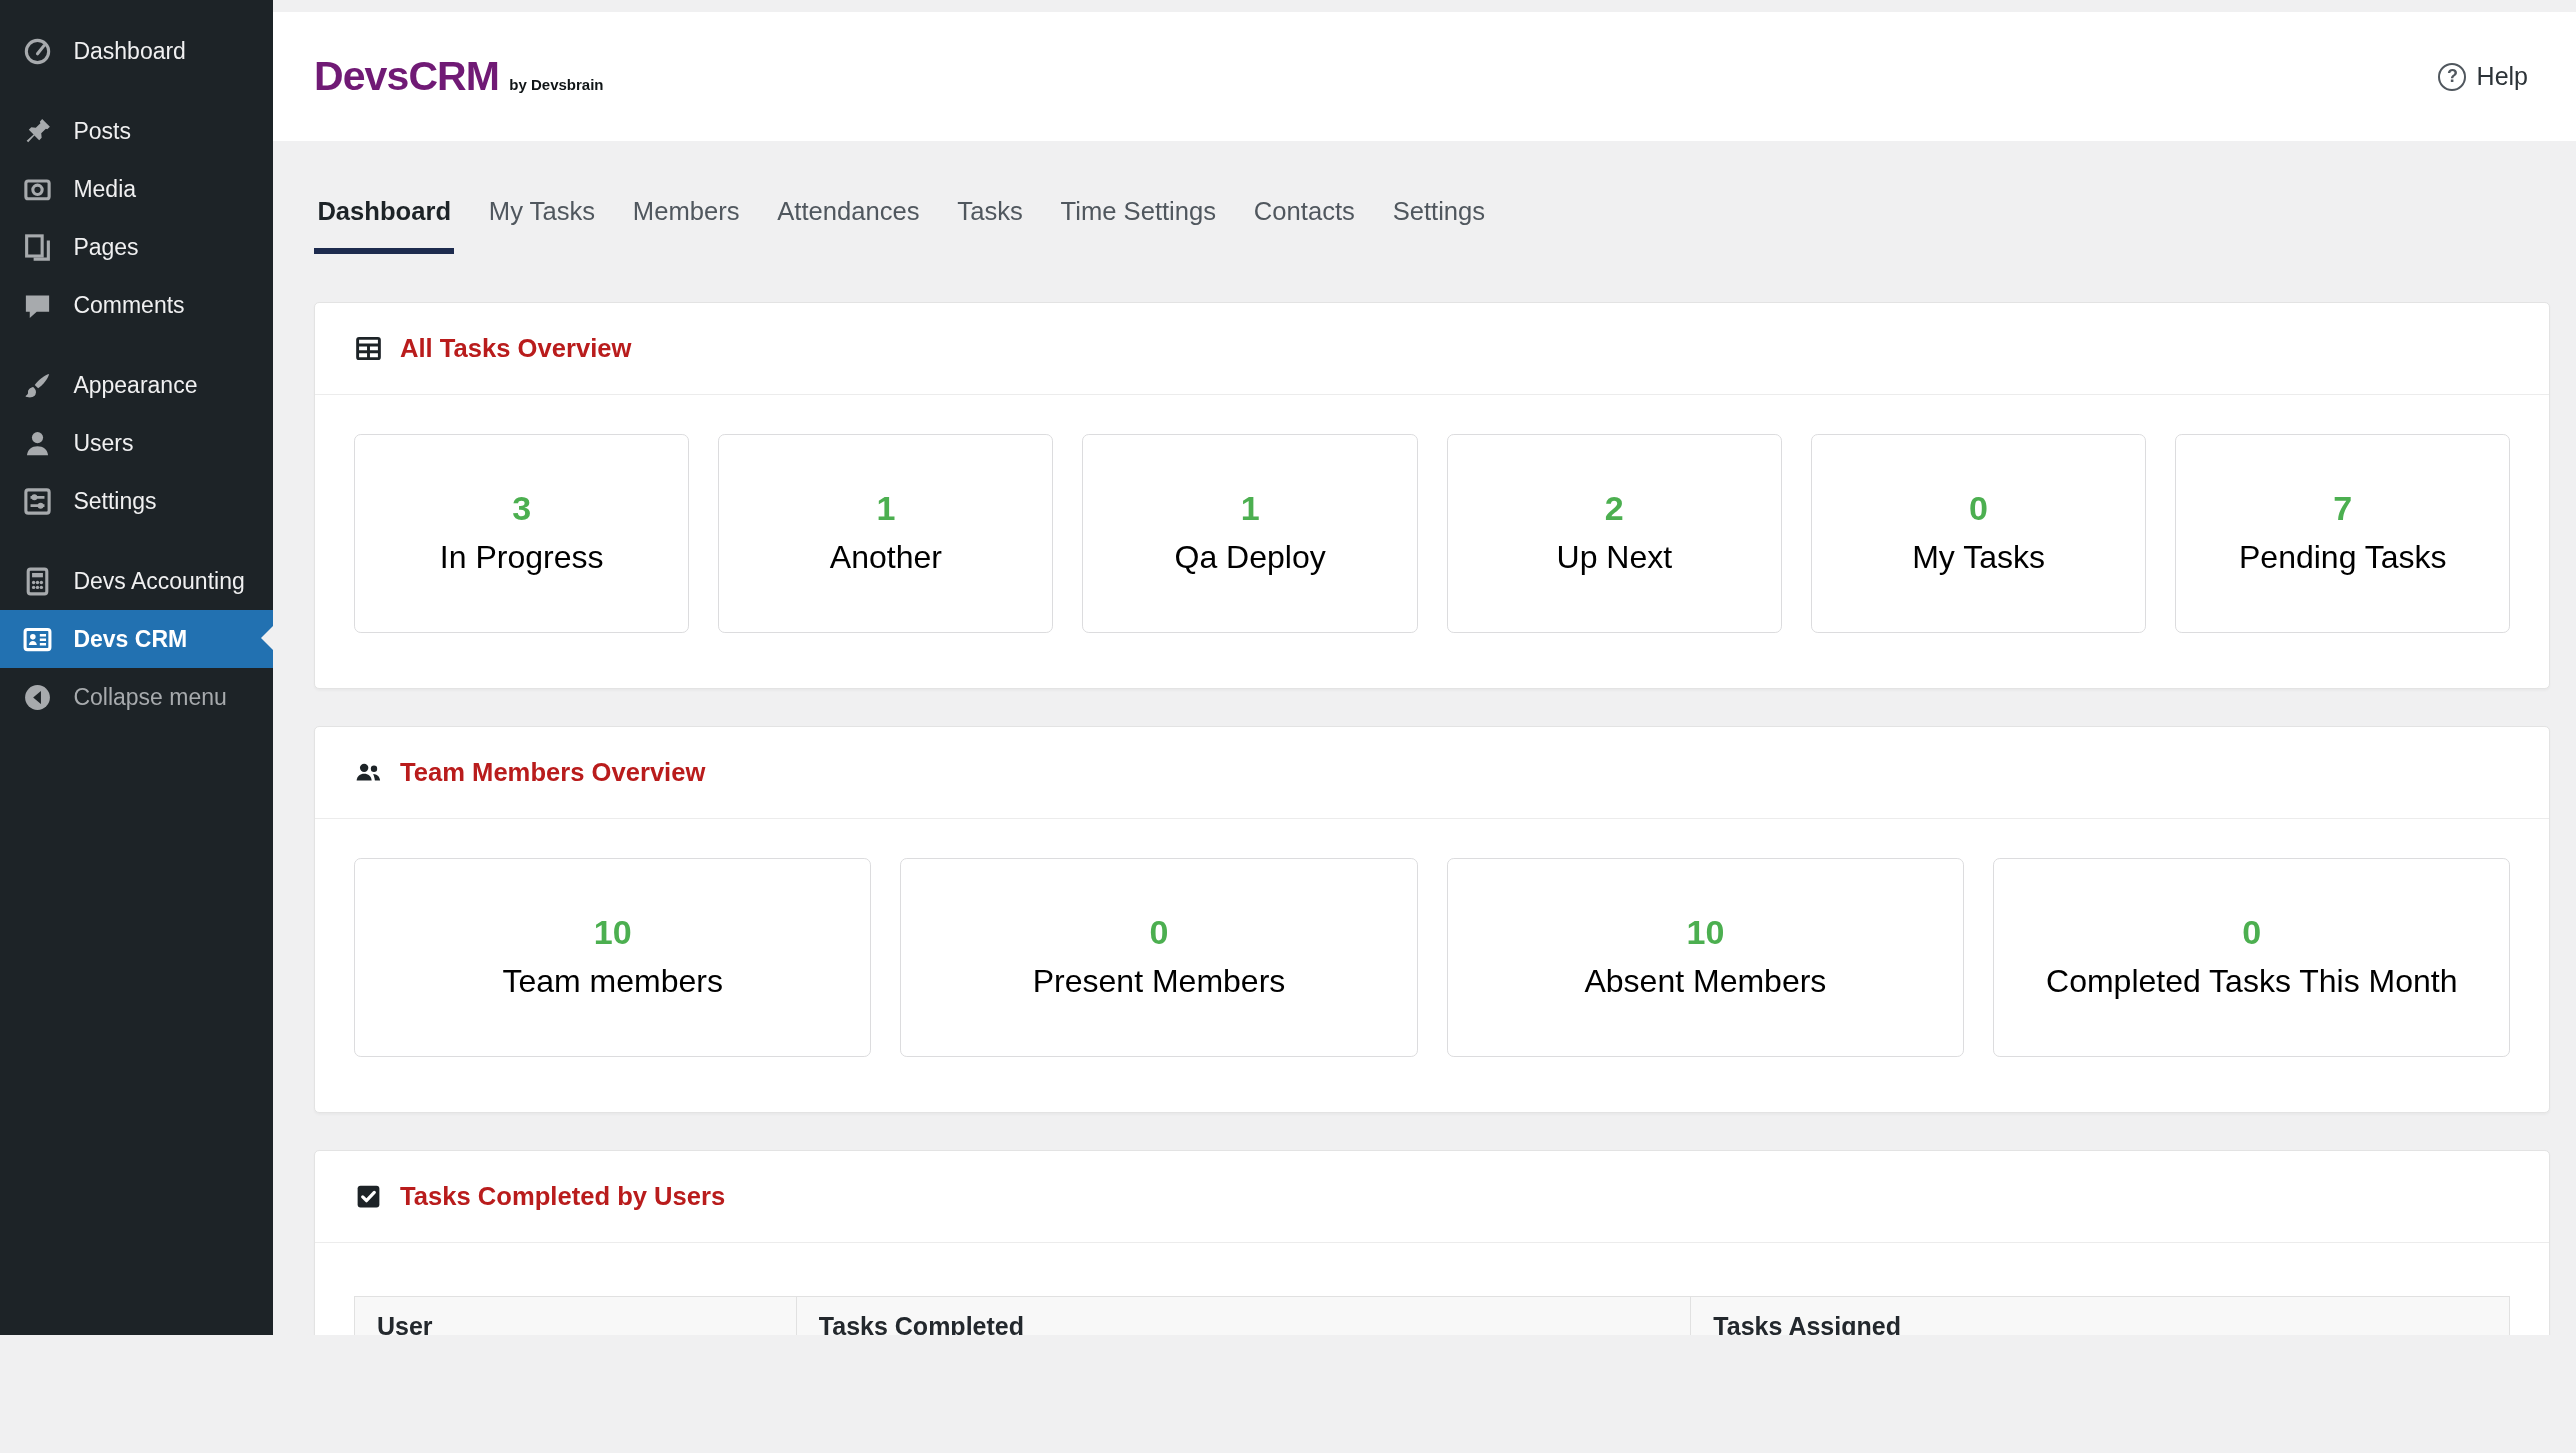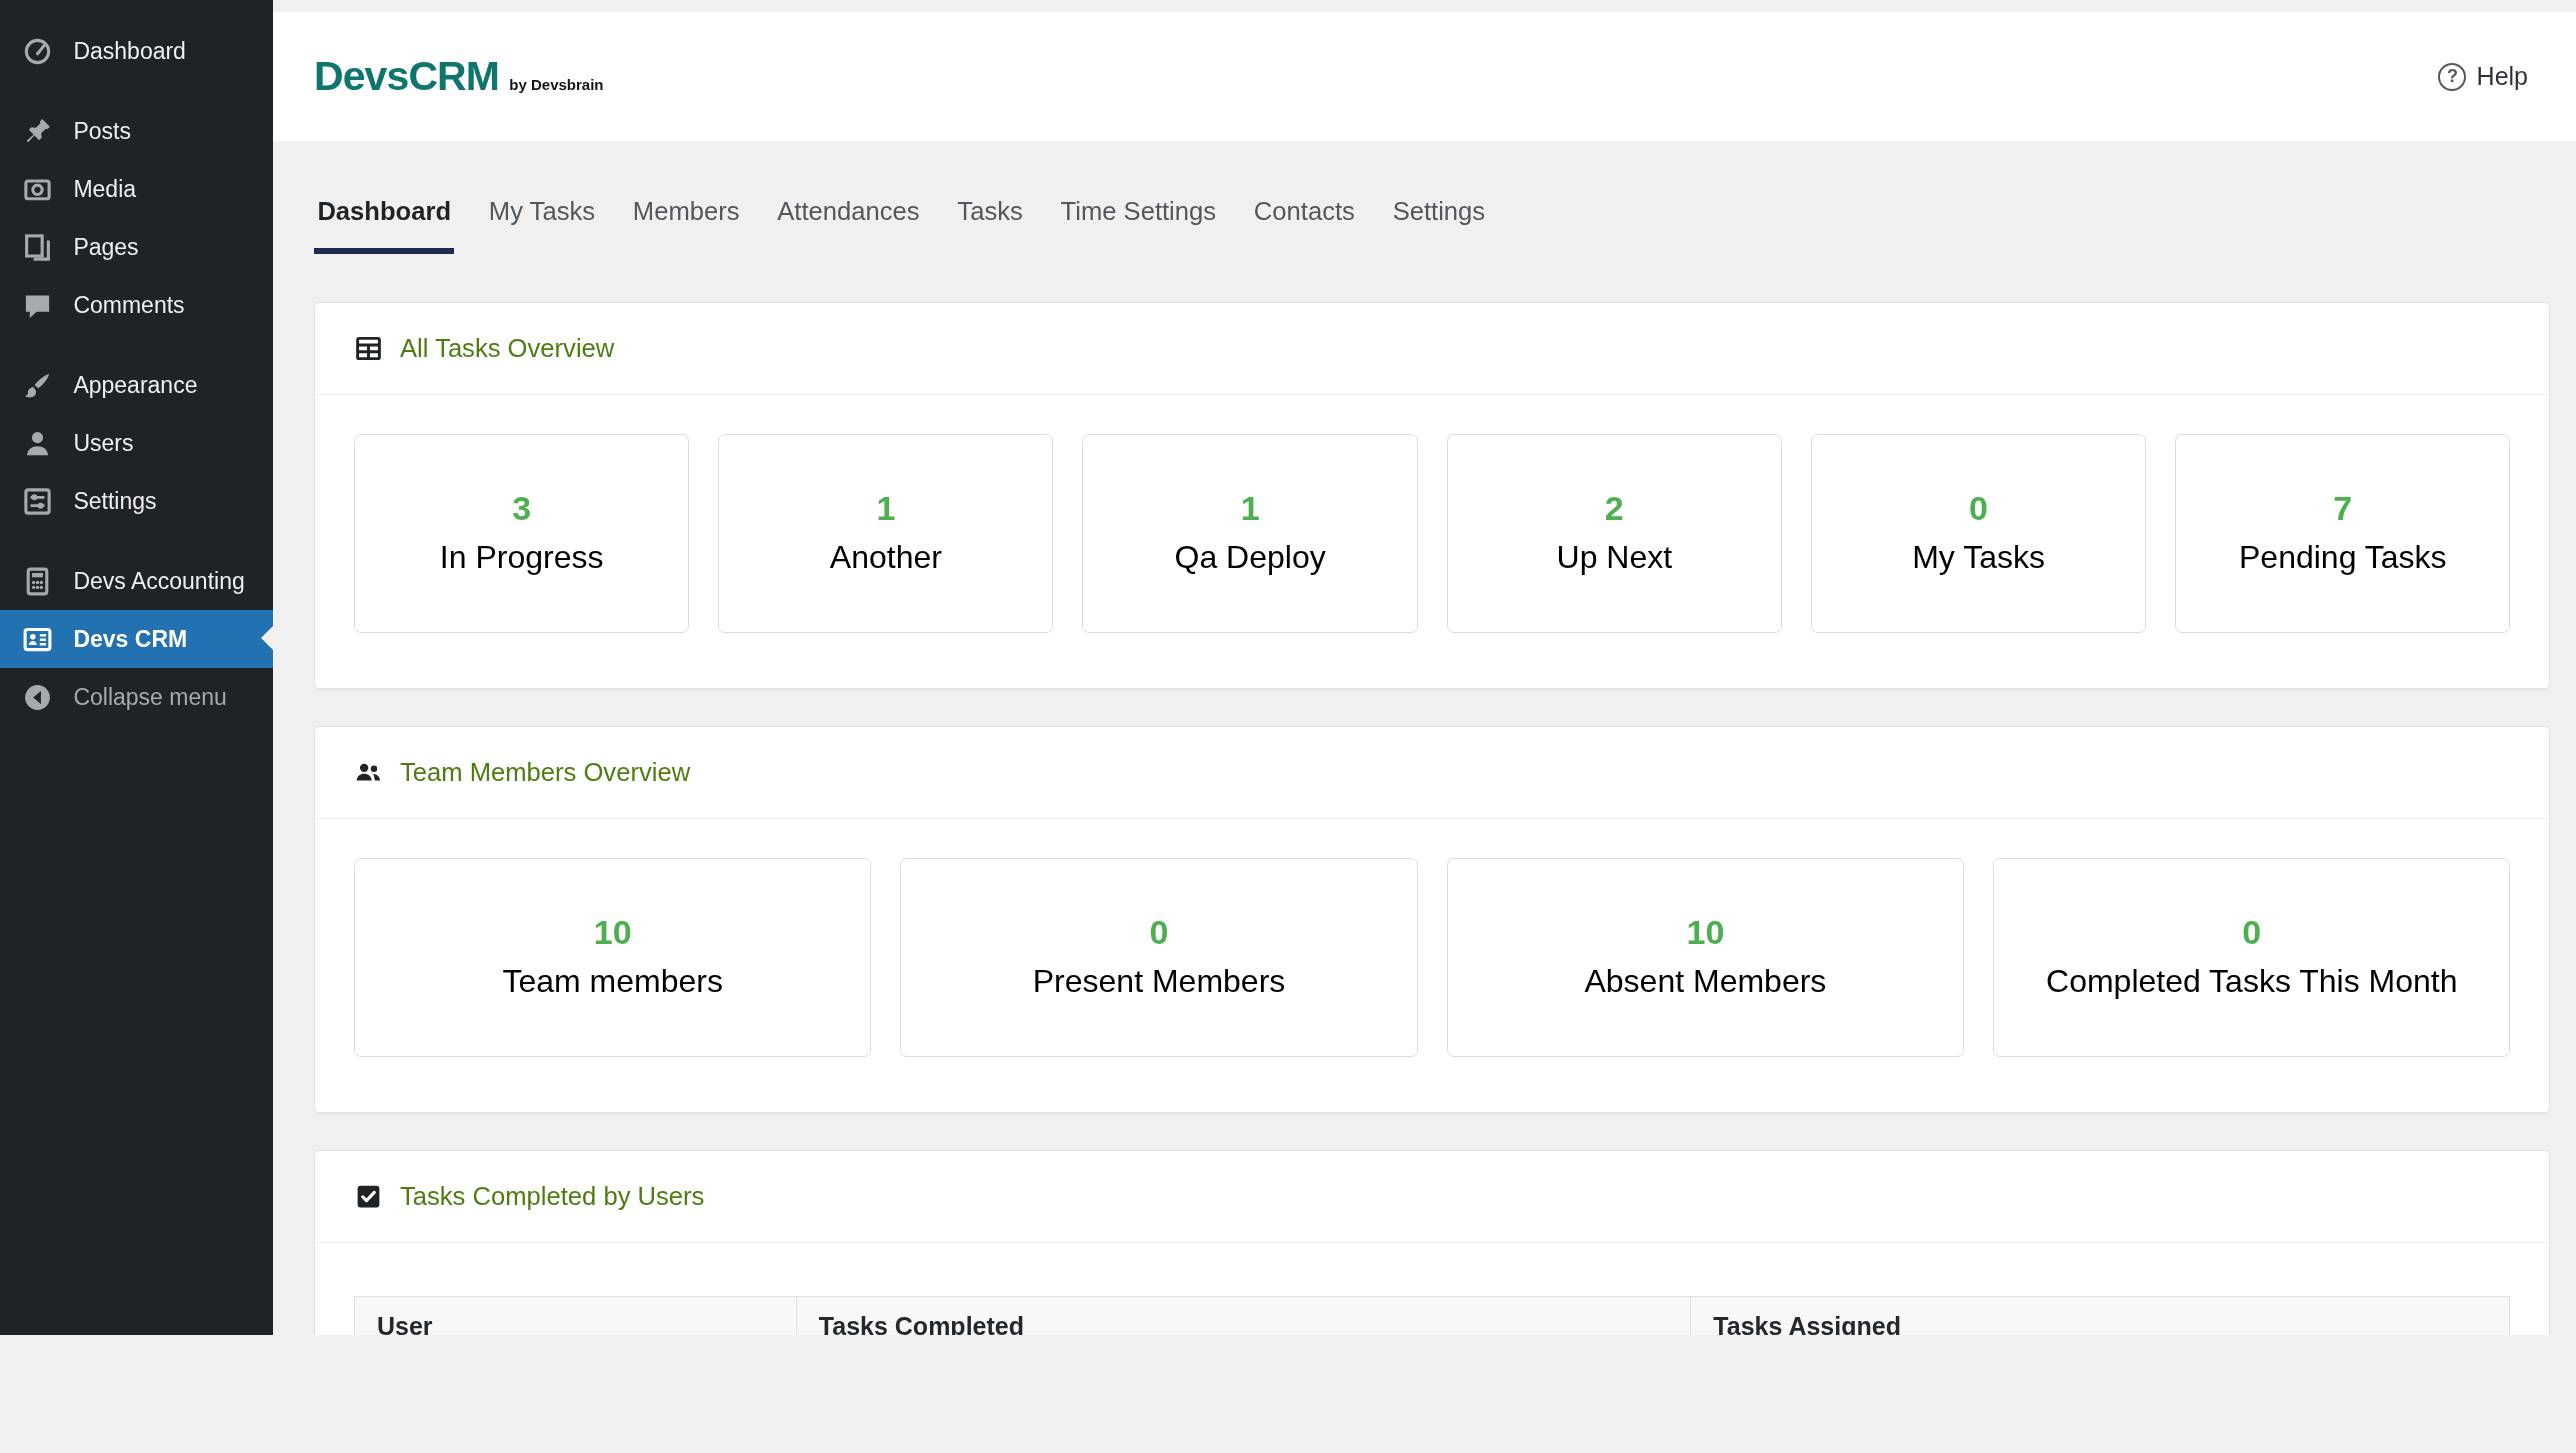--- a/index.html
+++ b/index.html
@@ -40,21 +40,21 @@
   }
 
   
   .content { flex: 1; min-width: 0; background: #f0f0f1; }
 
   .page-header {
     margin-top: 12px; background: #fff; height: 129px;
     display: flex; align-items: center; padding: 0 48px 0 41px;
   }
   .logo-wrap { display: flex; align-items: baseline; }
-  .logo { font-size: 41px; font-weight: 800; letter-spacing: -0.9px; color: #0f766e; }
+  .logo { font-size: 41px; font-weight: 800; letter-spacing: -0.9px; color: #701a75; }
   .logo-suffix { font-size: 15px; font-weight: 700; margin-left: 10.2px; color: #101517; }
   .help { margin-left: auto; display: flex; align-items: center; gap: 10.2px; font-size: 25px; color: #2c3338; cursor: pointer; }
   .help-q {
     width: 28px; height: 28px; border: 2.1px solid #50575e; border-radius: 50%;
     display: flex; align-items: center; justify-content: center;
     font-size: 18px; font-weight: 700; color: #50575e;
   }
 
   .tabs {
     display: flex; gap: 31px; padding: 0 41px; margin-top: 56px;
@@ -67,21 +67,21 @@
   .panel {
     background: #fff; border: 0.9px solid #e3e3e3; border-radius: 5.1px;
     box-shadow: 0 1.7px 2.6px rgba(0,0,0,0.03);
   }
   .panel-head {
     display: flex; align-items: center; gap: 17px;
     padding: 31px 39px; border-bottom: 0.9px solid #ececec;
   }
   .panel-ic { display: flex; color: #1d2327; }
   .panel-ic svg { width: 29px; height: 29px; }
-  .panel-title { font-size: 25.6px; font-weight: 400; color: #4d7c0f; }
+  .panel-title { font-size: 25.6px; font-weight: 700; color: #b91c1c; }
 
   .cards { display: flex; gap: 29px; padding: 39px 39px 55px; }
   .stat {
     flex: 1; border: 0.9px solid #dcdcde; border-radius: 6.8px; height: 199px;
     display: flex; flex-direction: column; align-items: center; justify-content: center;
     gap: 13.6px; background: #fff;
   }
   .stat-num { font-size: 34px; font-weight: 700; color: #4caf50; line-height: 1; }
   .stat-label { font-size: 32px; font-weight: 400; color: #000000; line-height: 1.2; text-align: center; padding: 0 8.5px; }
 

